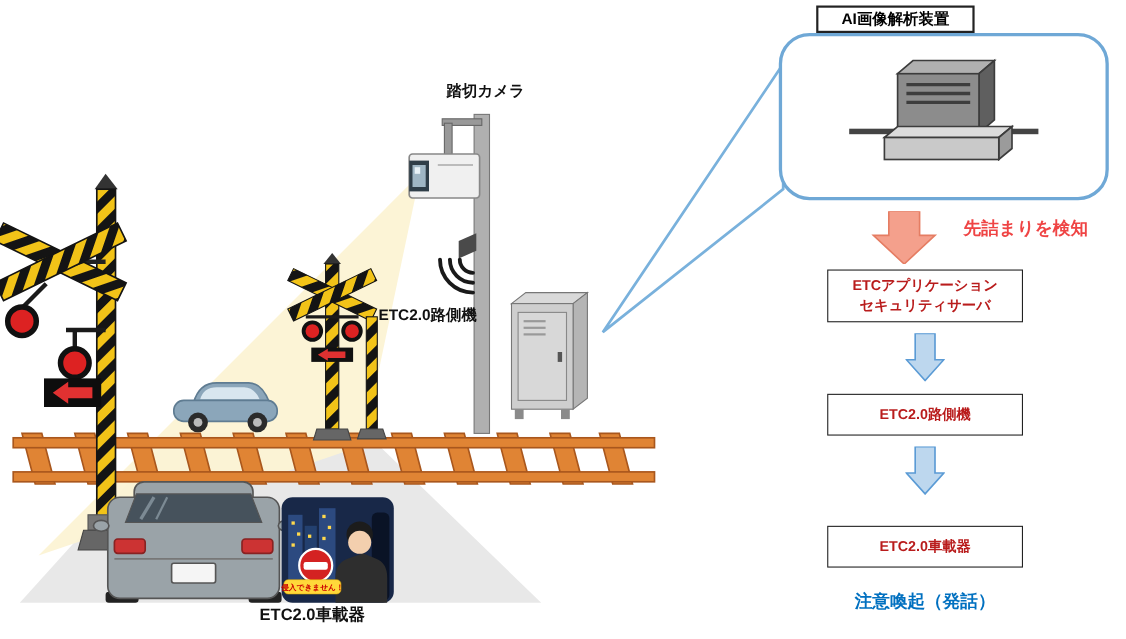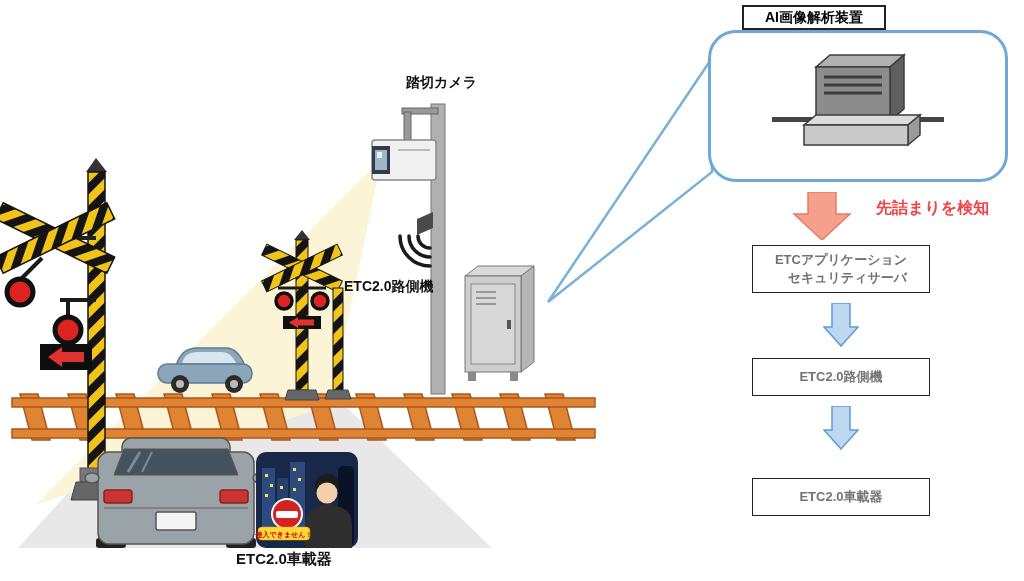--- a/index.html
+++ b/index.html
@@ -17,23 +17,23 @@
     position:absolute;left:742px;top:5px;width:144px;height:25px;
     border:2px solid #222;background:#fff;display:flex;align-items:center;
     justify-content:center;font-size:14px;font-weight:bold;box-sizing:border-box;
   }
   .ai-bubble{
     position:absolute;left:708px;top:30px;width:300px;height:152px;
     border:3px solid #6fa8d6;border-radius:28px;background:#fff;box-sizing:border-box;
   }
   .flow-box{
     position:absolute;left:752px;width:178px;border:1.5px solid #222;background:#fff;
-    display:flex;align-items:center;justify-content:center;text-align:right;
+    display:flex;align-items:center;justify-content:center;text-align:center;
     font-size:13px;font-weight:600;white-space:pre-line;line-height:1.4;
-    box-sizing:border-box;color:#737373;
+    box-sizing:border-box;color:#b91c1c;
   }
   #box-server{top:245px;height:48px;}
   #box-roadside{top:358px;height:38px;}
   #box-obu{top:478px;height:38px;}
   .arrow{position:absolute;}
   #arrow-orange{left:792px;top:192px;}
   #arrow-blue1{left:823px;top:303px;}
   #arrow-blue2{left:823px;top:406px;}
   #detect-text{
     position:absolute;left:876px;top:198px;font-size:16px;font-weight:bold;color:#ef4444;
@@ -231,14 +231,15 @@
   </svg>
 
   <div class="flow-box" id="box-roadside">ETC2.0路側機</div>
 
   <svg class="arrow" id="arrow-blue2" width="36" height="44" viewBox="0 0 36 44">
     <polygon points="9,0 27,0 27,24 35,24 18,43 1,24 9,24" fill="#bdd7ee" stroke="#5b9bd5" stroke-width="1.5"></polygon>
   </svg>
 
   <div class="flow-box" id="box-obu">ETC2.0車載器</div>
 
+  <div id="flow-footer">注意喚起（発話）</div>
 
 </div>
 
 </body></html>

